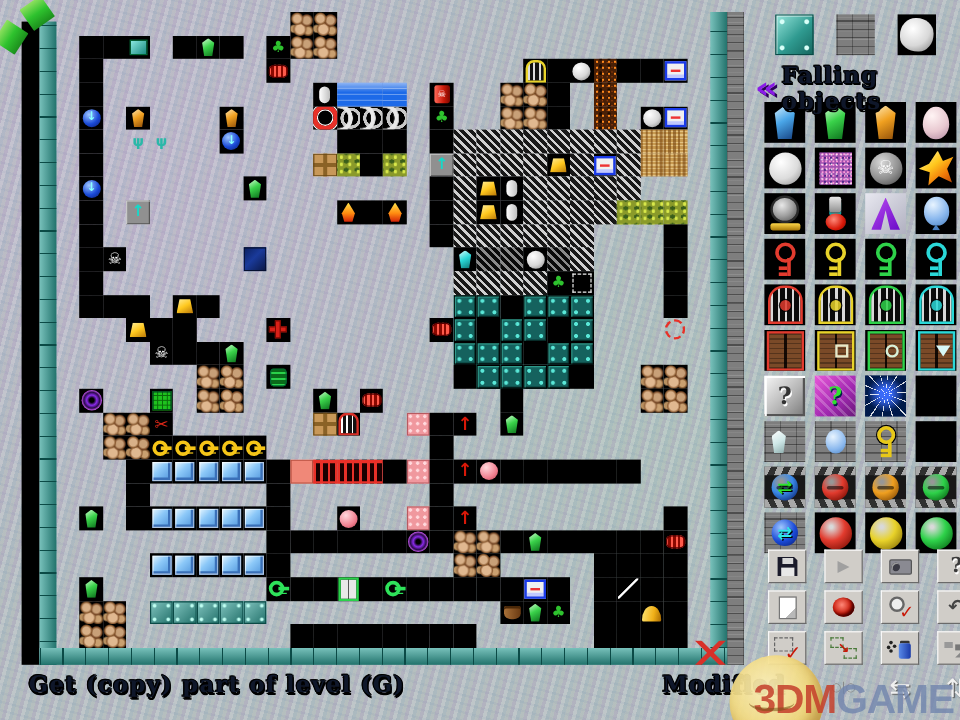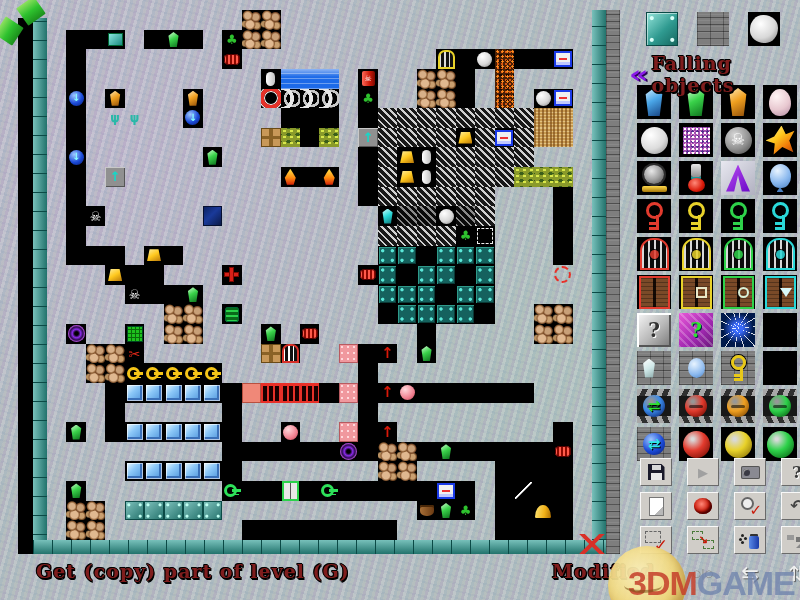--- a/index.html
+++ b/index.html
@@ -98,21 +98,21 @@
   .rock{background-color:#000;background-image:radial-gradient(circle at 30% 28%,#d8b088 3px,#8a5a30 4.5px,transparent 5.5px),radial-gradient(circle at 72% 35%,#c8a078 3px,#7a4a28 4.5px,transparent 5.5px),radial-gradient(circle at 42% 72%,#e0b890 3.5px,#906038 5px,transparent 6px),radial-gradient(circle at 78% 78%,#caa070 2.5px,#6a4220 4px,transparent 5px),radial-gradient(circle at 15% 70%,#b89060 2.5px,transparent 4px)}
   
   .dgem{position:absolute;width:30px;height:30px;clip-path:polygon(50% 0,100% 50%,50% 100%,0 50%);background:linear-gradient(135deg,#f0ff90,#2ec22e 50%,#0a5a0a);z-index:4}
   #dgem1{left:16px;top:-4px;transform:rotate(10deg)}
   #dgem2{left:-6px;top:16px;transform:rotate(-12deg)}
   
   #pal-samples{position:absolute;left:646px;top:12px;display:grid;grid-template-columns:repeat(3,32px);gap:0 19px}
   #pal-samples .pi{width:32px;height:34px}
   #pal-head{position:absolute;left:629px;top:52px;display:flex;align-items:center;gap:3px;z-index:2}
   .chev{font:bold 30px "DejaVu Sans",sans-serif;color:#8a1ae8;text-shadow:2px 2px 0 #2a0058;transform:scaleY(.85);line-height:.8}
-  .goth{font:bold 19px "DejaVu Serif",serif;color:#7f1d1d;letter-spacing:1px;
+  .goth{font:bold 19px "DejaVu Serif",serif;color:#0f172a;letter-spacing:1px;
     text-shadow:-1px 0 #000,1px 0 #000,0 -1px #000,0 1px #000,1px 1px #000,-1px -1px #000,1px 2px 0 #000}
   #pal-grid{position:absolute;left:637px;top:85px;display:grid;grid-template-columns:repeat(4,34px);gap:4px 8px}
   .pi{width:34px;height:34px;background:#000;position:relative;display:flex;align-items:center;justify-content:center;overflow:hidden;cursor:pointer}
   .col-red{--c:#e23b2e;--c2:#7a0e04}.col-yellow{--c:#e8d22a;--c2:#8a7208}.col-green{--c:#2ed24a;--c2:#0a6a16}
   .col-cyan{--c:#2ad8d8;--c2:#0a6a6a}.col-blue{--c:#3a8ae8;--c2:#0e2a7a}.col-orange{--c:#f0a020;--c2:#8a4e06}
   .gem-blue::before,.gem-green::before,.gem-orange::before{content:"";position:absolute;width:22px;height:28px;clip-path:polygon(50% 0,88% 22%,76% 100%,24% 100%,12% 22%)}
   .gem-blue::before{background:linear-gradient(150deg,#dff4ff,#4aa6e8 45%,#123a7a)}
   .gem-green::before{background:linear-gradient(150deg,#dfffdf,#3ad24a 45%,#0a6a1a)}
   .gem-orange::before{background:linear-gradient(150deg,#ffeec0,#f0a020 45%,#8a4a08)}
   .egg-pink::before{content:"";position:absolute;width:22px;height:27px;border-radius:50%/56% 56% 46% 46%;background:radial-gradient(circle at 35% 28%,#fff4f4,#e8c8d0 55%,#b088a0)}
@@ -182,21 +182,21 @@
   .ic-copysel::before{content:"";position:absolute;left:4px;top:4px;width:9px;height:7px;border:1px dashed #4a7a3a}
   .ic-copysel::after{content:"";position:absolute;right:4px;bottom:4px;width:9px;height:7px;border:1px dashed #4a7a3a}
   .ic-copysel{color:#c81808;font-weight:bold;font-size:12px}
   .ic-spray::before{content:"";position:absolute;right:6px;top:9px;width:10px;height:13px;background:linear-gradient(90deg,#5a8ae8,#1a3aa8);border-radius:2px;box-shadow:0 -3px 0 -1px #333}
   .ic-spray::after{content:"";position:absolute;left:6px;top:7px;width:3px;height:3px;background:#222;border-radius:50%;box-shadow:-2px 4px 0 #222,3px 3px 0 #222,0 7px 0 #222}
   .ic-tiles::before{content:"";position:absolute;left:5px;top:8px;width:7px;height:5px;background:#999;box-shadow:9px 2px 0 #777}
   .ic-tiles::after{content:"";position:absolute;right:4px;bottom:5px;width:0;height:0;border-left:6px solid transparent;border-right:6px solid transparent;border-bottom:6px solid #888}
   .ic-mirror{color:#888;font-size:10px}
   .ic-swaph,.ic-swapv{color:#f0f0f0;font-size:21px;text-shadow:1px 1px 1px #555}
   
-  #status-left{position:absolute;left:36px;top:560px}
+  #status-left{position:absolute;left:24px;top:560px}
   #status-right{position:absolute;left:552px;top:560px}
   #wm{position:absolute;left:600px;top:538px;width:200px;height:62px;z-index:9;pointer-events:none}
   #wm::before{content:"";position:absolute;left:8px;top:8px;width:78px;height:78px;border-radius:50%;background:radial-gradient(circle at 40% 35%,#fdf0b8,#f2d878 55%,#d8b04a);opacity:.93;box-shadow:inset -5px -7px 10px rgba(160,110,30,.5)}
   #wm::after{content:"";position:absolute;left:24px;top:40px;width:38px;height:12px;border-bottom:3px solid rgba(120,80,20,.55);border-radius:50%}
   #wm .wmtxt{position:absolute;left:28px;top:26px;font:bold 34px "Liberation Sans",sans-serif;letter-spacing:-1px;white-space:nowrap}
   .wm3{color:rgba(196,62,42,.85)}
   .wmg{color:rgba(112,132,172,.8)}
 </style>
 </head>
 <body data-interactable="false">

